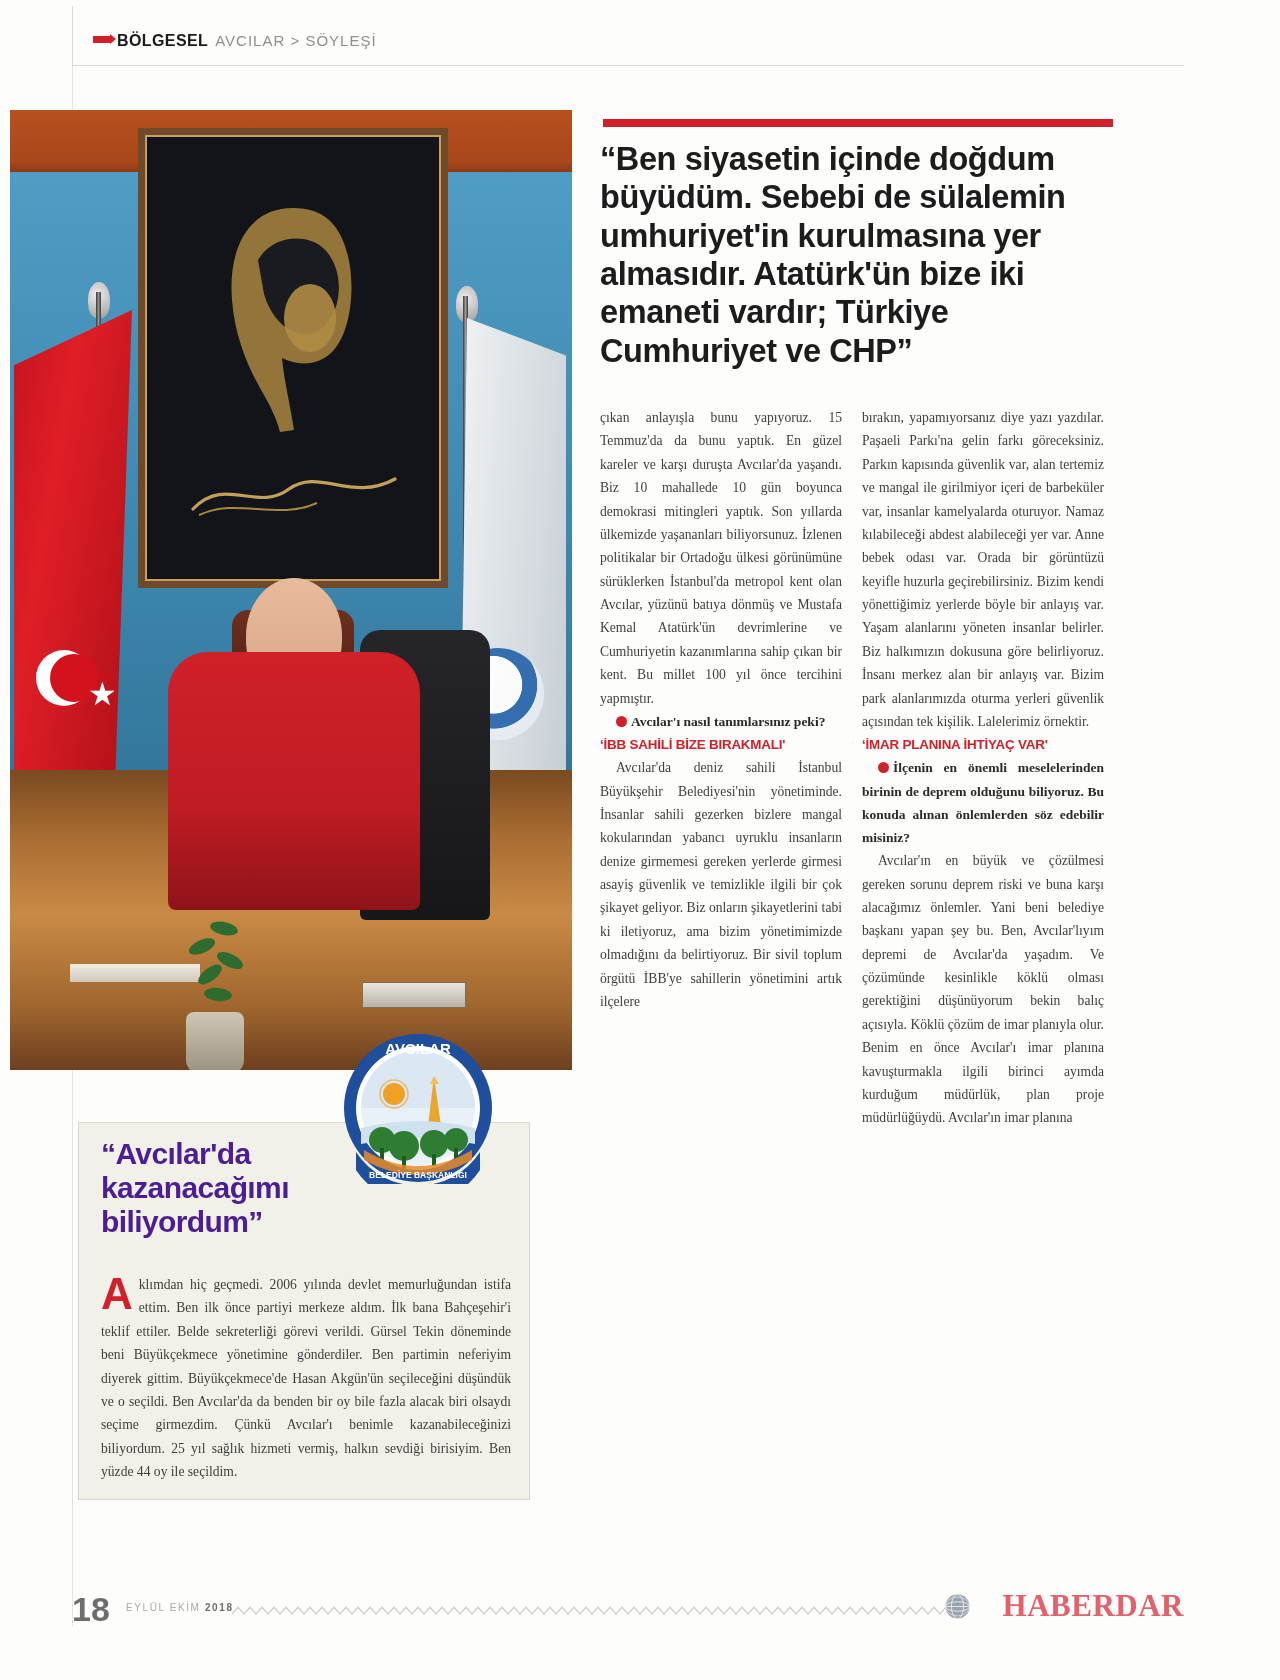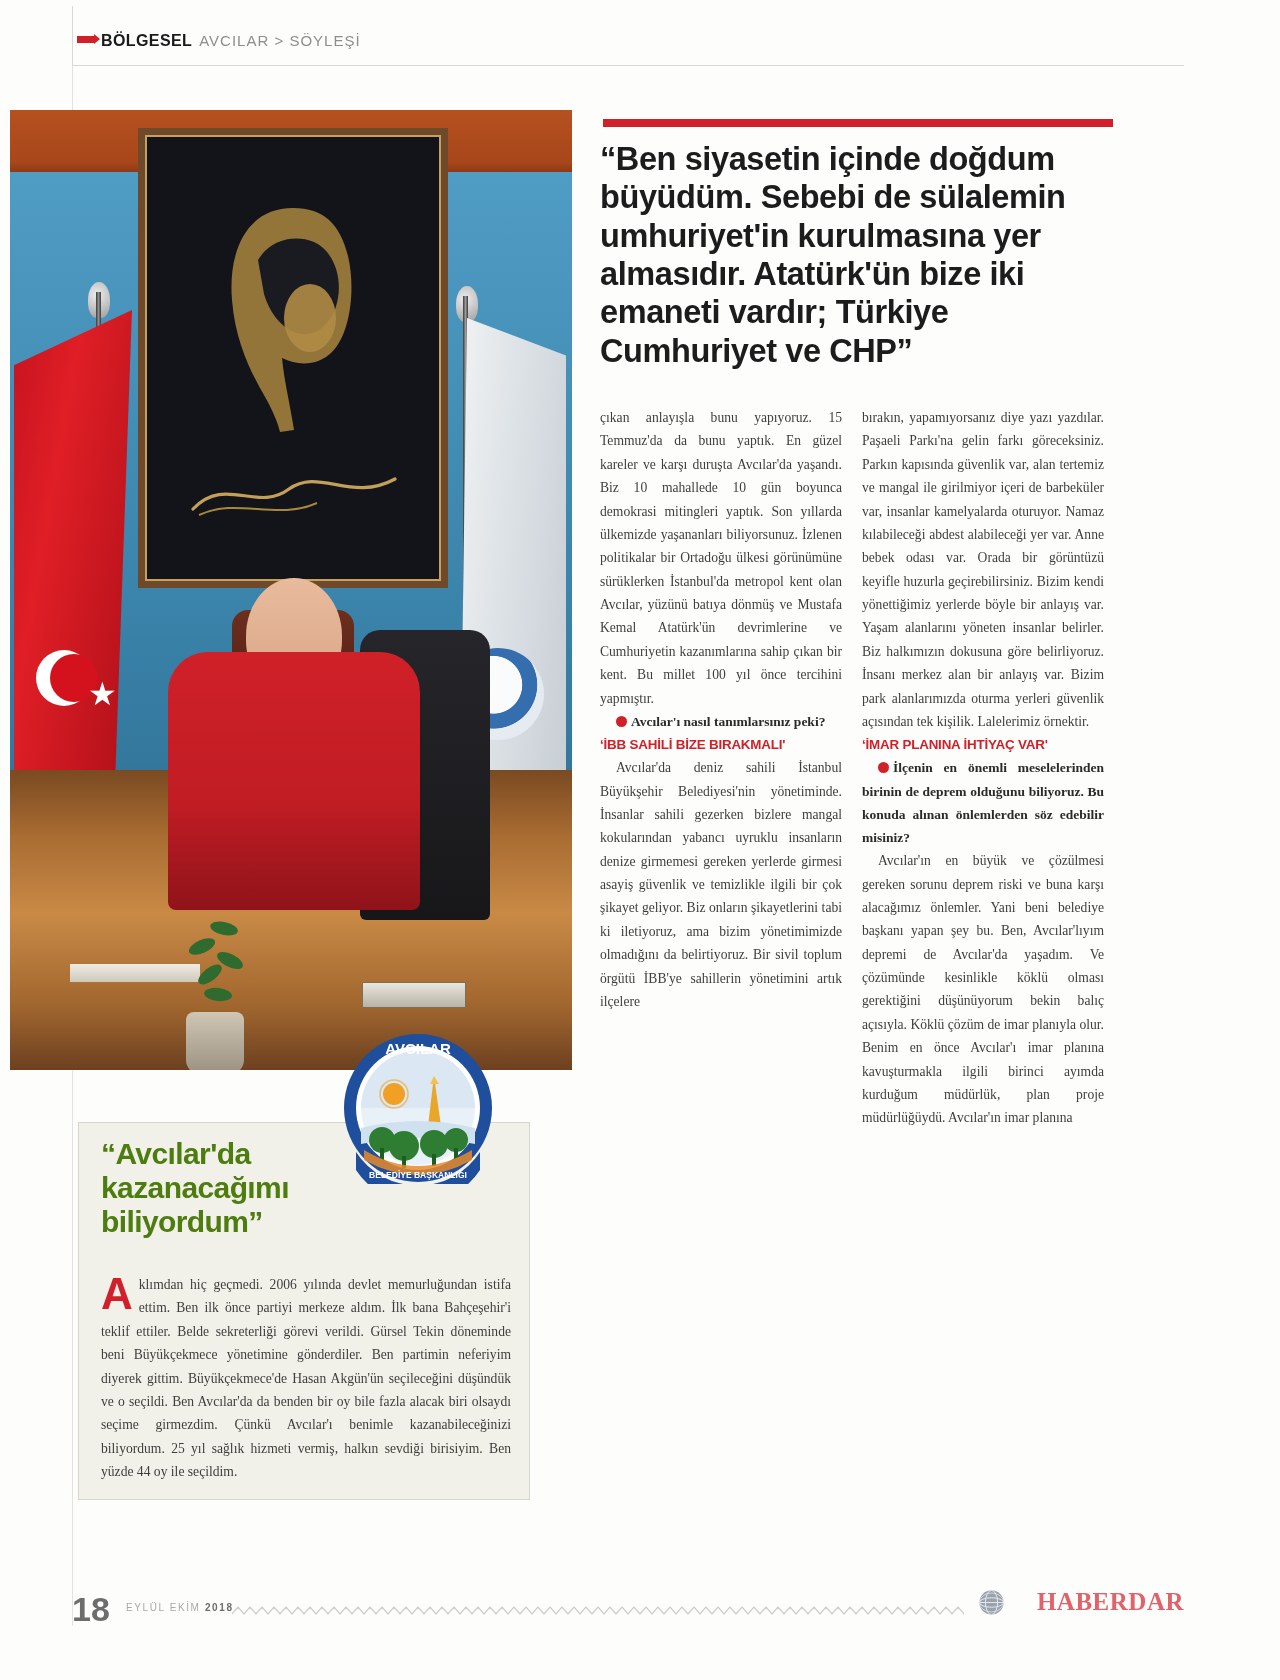--- a/index.html
+++ b/index.html
@@ -26,21 +26,21 @@
     left: 72px;
     top: 6px;
     width: 1112px;
     height: 60px;
     border-left: 1px solid #d8d8d4;
     border-bottom: 1px solid #d8d8d4;
     background: #fdfdfb;
   }
   .breadcrumb {
     position: absolute;
-    left: 4px;
+    left: 20px;
     top: 26px;
     display: flex;
     align-items: baseline;
     gap: 7px;
     white-space: nowrap;
   }
   .bc-arrow {
     display: inline-block;
     width: 17px;
     height: 7px;
@@ -348,21 +348,21 @@
   }
   .pq-title {
     position: absolute;
     left: 22px; top: 14px;
     width: 270px;
     font-family: "Liberation Sans", "DejaVu Sans", sans-serif;
     font-weight: bold;
     font-size: 30px;
     line-height: 1.14;
     letter-spacing: -0.6px;
-    color: #4d7c0f;
+    color: #4c1d95;
   }
   .pq-body {
     position: absolute;
     left: 22px; top: 150px;
     width: 410px;
     font-family: "Liberation Serif", serif;
     font-size: 13.6px;
     line-height: 1.72;
     text-align: justify;
     color: #3e3e3e;
@@ -422,21 +422,21 @@
     display: flex;
     align-items: center;
     gap: 3px;
   }
   .brand-globe {
     width: 27px; height: 27px;
   }
   .brand-name {
     font-family: "Liberation Serif", serif;
     font-weight: bold;
-    font-size: 25px;
+    font-size: 31px;
     letter-spacing: 0.5px;
     color: #e2616a;
     margin-left: 29px;
   }
 
   .side-rule {
     position: absolute;
     left: 72px; top: 66px;
     width: 1px; height: 1560px;
     background: #e4e2dc;

